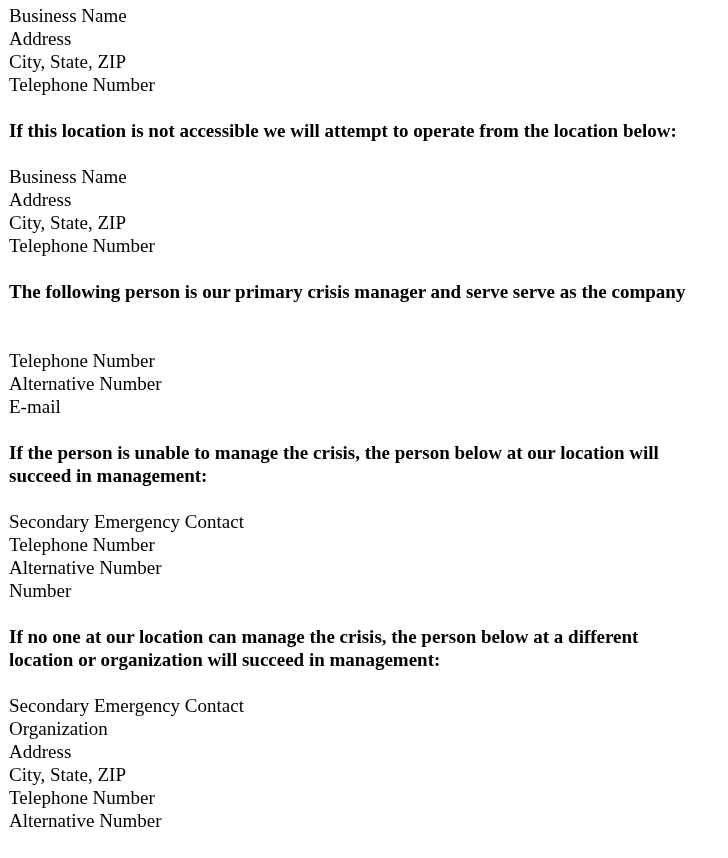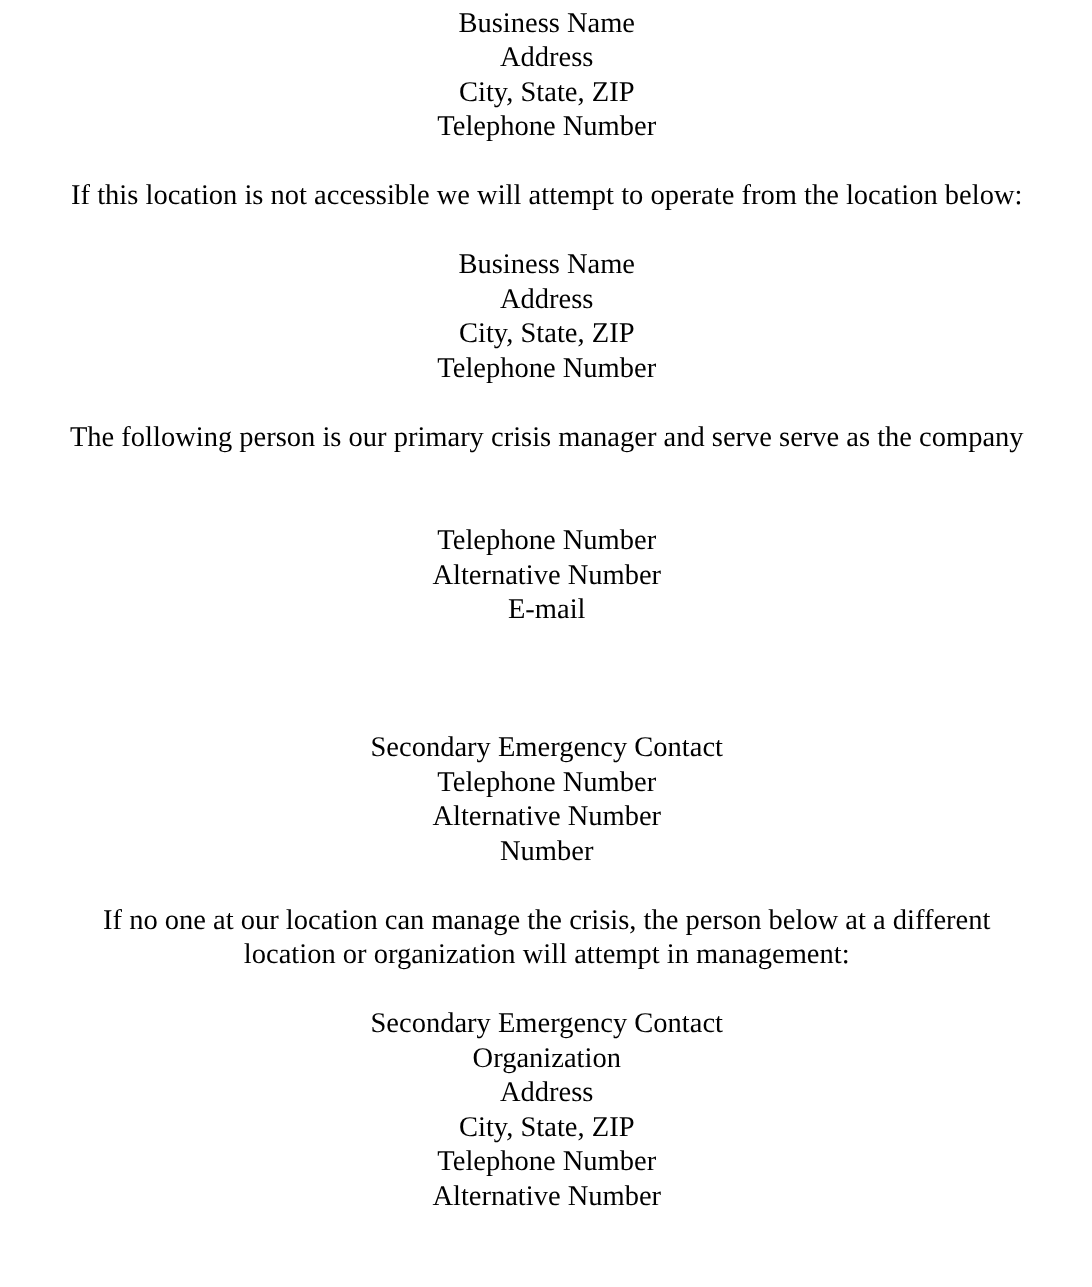--- a/index.html
+++ b/index.html
@@ -17,24 +17,23 @@
     overflow: hidden;
   }
   .page {
     padding: 4px 8px 0 9px;
     box-sizing: border-box;
     width: 728px;
   }
   .para {
     margin: 0 0 23px 0;
     padding: 0;
-    text-align: center;
   }
   .para.bold {
-    font-weight: normal;
+    font-weight: bold;
   }
   .line {
     white-space: nowrap;
   }
 </style>
 </head>
 <body>
 
 <div class="page">
 
@@ -61,33 +60,34 @@
   </p>
 
   <p class="para">
     <br>
     <span class="line">Telephone Number</span><br>
     <span class="line">Alternative Number</span><br>
     <span class="line">E-mail</span>
   </p>
 
   <p class="para bold">
-    <br>
+    <span class="line">If the person is unable to manage the crisis, the person below at our location will</span><br>
+    <span class="line">succeed in management:</span>
   </p>
 
   <p class="para">
     <span class="line">Secondary Emergency Contact</span><br>
     <span class="line">Telephone Number</span><br>
     <span class="line">Alternative Number</span><br>
     <span class="line">Number</span>
   </p>
 
   <p class="para bold">
     <span class="line">If no one at our location can manage the crisis, the person below at a different</span><br>
-    <span class="line">location or organization will attempt in management:</span>
+    <span class="line">location or organization will succeed in management:</span>
   </p>
 
   <p class="para">
     <span class="line">Secondary Emergency Contact</span><br>
     <span class="line">Organization</span><br>
     <span class="line">Address</span><br>
     <span class="line">City, State, ZIP</span><br>
     <span class="line">Telephone Number</span><br>
     <span class="line">Alternative Number</span>
   </p>

